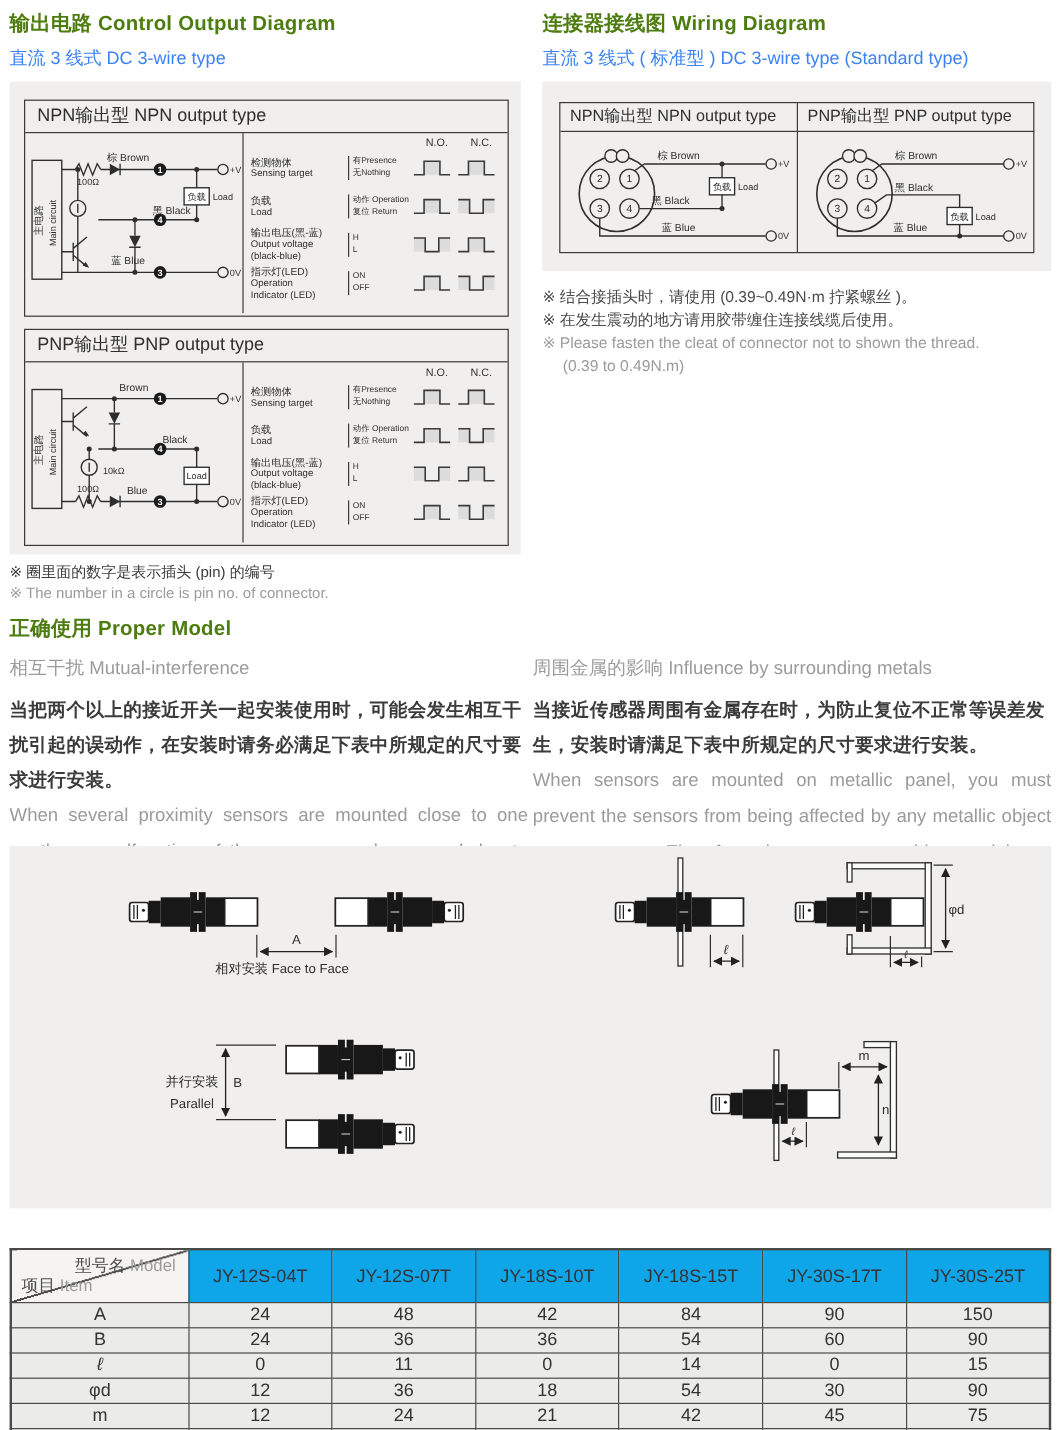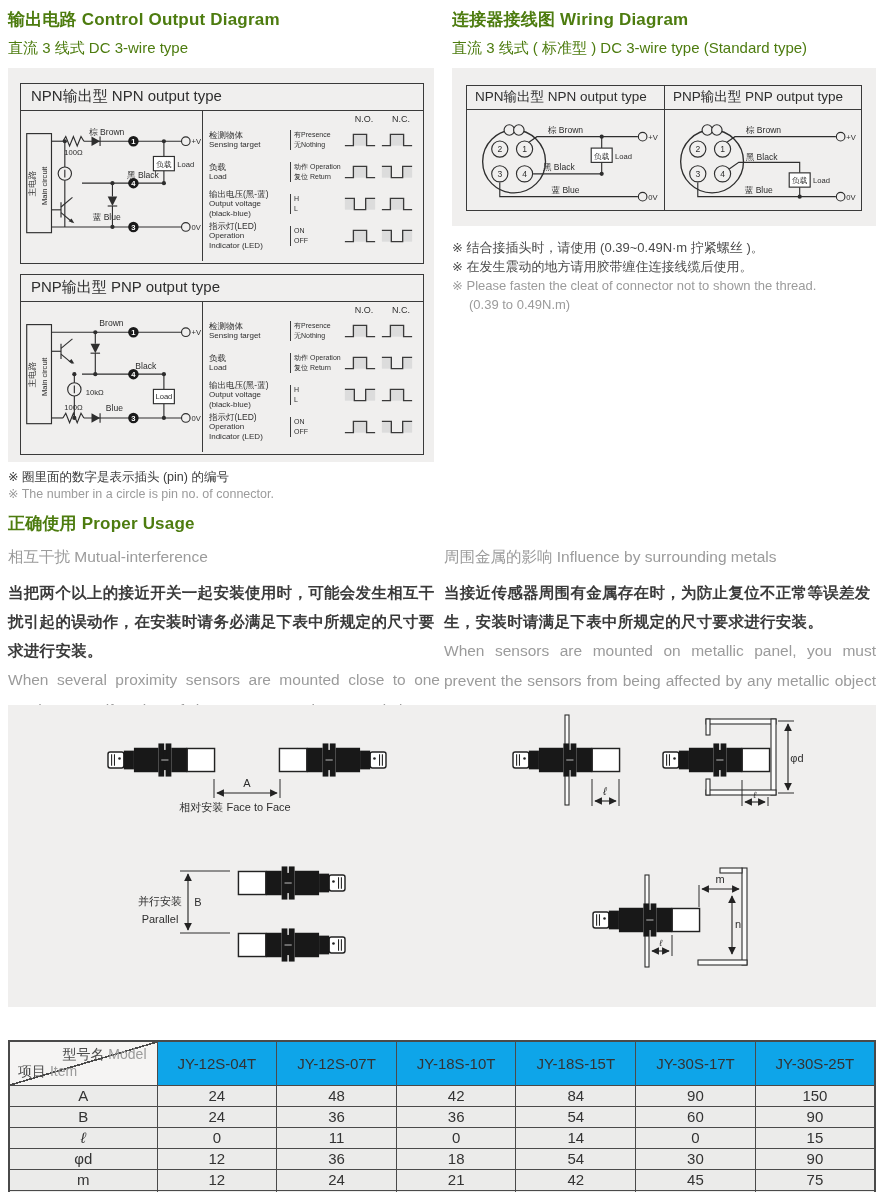--- a/index.html
+++ b/index.html
@@ -1,18 +1,18 @@
 <!DOCTYPE html>
 <html><head>
 <meta charset="utf-8">
 <style>
   *{box-sizing:border-box;margin:0;padding:0}
   html,body{width:884px;height:1192px;background:#fff;font-family:"Liberation Sans","DejaVu Sans",sans-serif;color:#3b3b3b;position:relative;overflow:hidden}
   .red-h{color:#4d7c0f;font-size:17px;font-weight:bold;letter-spacing:.2px}
-  .sub{color:#4d7c0f;font-size:15px;margin-top:8px}
+  .sub{color:#3b82f6;font-size:15px;margin-top:8px}
   .panel{background:#f0efee}
   .col-left{position:absolute;left:8px;top:8px;width:434px}
   .col-right{position:absolute;left:452px;top:8px;width:424px}
   .panel-left{margin-top:10px;width:426px;height:394px;padding:15px 10px 12px 12px}
   .obox{border:1.5px solid #3a3a3a;width:404px;background:#f0efee}
   .obox + .obox{margin-top:10px}
   .obox-title{font-size:15px;padding:3px 10px 4px;border-bottom:1.4px solid #3a3a3a;color:#2f2f2f}
   .obox-body{display:flex;height:152px}
   .circuit{width:182px;height:150px;border-right:1.4px solid #3a3a3a;flex:0 0 auto}
   .signals{flex:1;padding:3px 4px 2px 6px}
@@ -440,21 +440,21 @@
 
   <div class="notes" id="wiring-notes">
       <div class="note-dark">※ 结合接插头时，请使用 (0.39~0.49N·m 拧紧螺丝 )。</div>
       <div class="note-dark">※ 在发生震动的地方请用胶带缠住连接线缆后使用。</div>
       <div class="note-gray">※ Please fasten the cleat of connector not to shown the thread.</div>
       <div class="note-gray note-indent">(0.39 to 0.49N.m)</div>
     </div>
 </section>
 
 <section class="usage">
-  <h2 class="red-h">正确使用 Proper Usage</h2>
+  <h2 class="red-h">正确使用 Proper Model</h2>
   <div class="usage-grid">
     <div class="usage-col">
       <div class="usage-sub">相互干扰 Mutual-interference</div>
       <p class="usage-cn">当把两个以上的接近开关一起安装使用时，可能会发生相互干扰引起的误动作，在安装时请务必满足下表中所规定的尺寸要求进行安装。</p>
       <p class="usage-en">When several proximity sensors are mounted close to one another a malfunction of the sensor may be caused due to mutual interference. Therefore, be sure to provide a minimum distance between the two sensors as below chart indicates.</p>
     </div>
     <div class="usage-col">
       <div class="usage-sub">周围金属的影响 Influence by surrounding metals</div>
       <p class="usage-cn">当接近传感器周围有金属存在时，为防止复位不正常等误差发生，安装时请满足下表中所规定的尺寸要求进行安装。</p>
       <p class="usage-en">When sensors are mounted on metallic panel, you must prevent the sensors from being affected by any metallic object except target. Therefore, be sure to provide a minimum distance as below chart indicates.</p>

